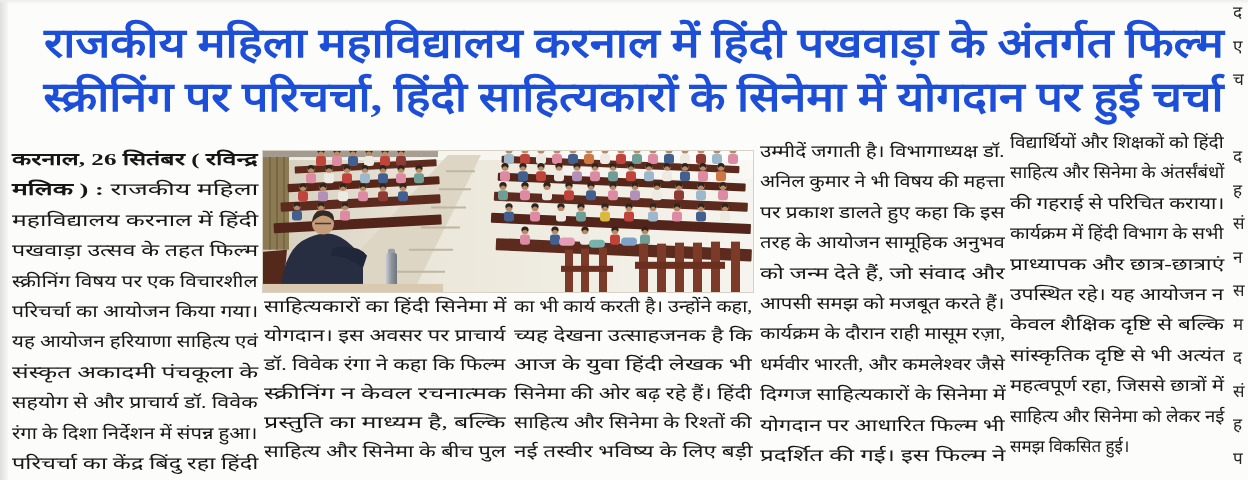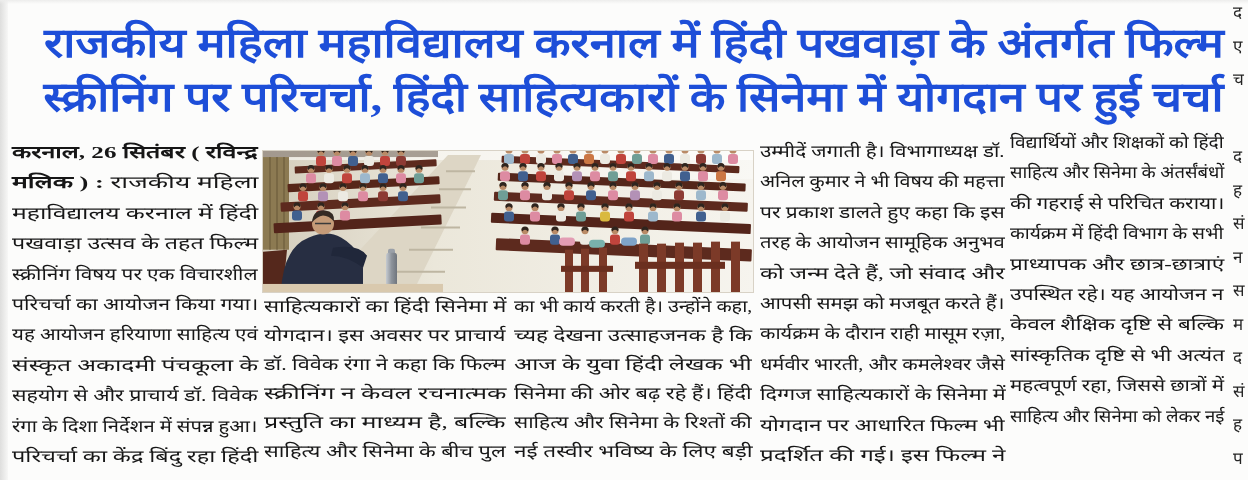--- a/index.html
+++ b/index.html
@@ -18,21 +18,21 @@
   .headline{position:absolute;left:40px;top:12px;width:1180px;margin:4px;
     font-size:41px;line-height:54px;font-weight:700;color:#1d4ed8;}
   .hline{display:block;width:max-content;margin:0 auto;white-space:nowrap;
     transform-origin:50% 50%;}
 
   
   .col{position:absolute;font-size:17px;color:#161616;}
   .tline{display:block;width:max-content;white-space:nowrap;
     height:30.4px;line-height:30.4px;transform-origin:0 50%;}
   .col2 .tline,.col3 .tline{height:29px;line-height:29px;}
-  .col1{left:12px;top:138px;width:246px;}
+  .col1{left:12px;top:145px;width:246px;}
   .col2{left:264px;top:292px;width:242px;}
   .col3{left:514px;top:292px;width:238px;}
   .col4{left:760px;top:137px;width:245px;}
   .col5{left:1010px;top:128px;width:214px;}
   .bold{font-weight:700;}
 
   
   .photo{position:absolute;left:262px;top:150px;width:492px;height:143px;margin:0;
     background:#efece4;border:1px solid #d8d2c6;box-sizing:border-box;overflow:hidden;}
   .photo svg{display:block;width:100%;height:100%;}
@@ -263,20 +263,21 @@
       <span class="tline fitline" style="transform: scaleX(1.12632);">विद्यार्थियों और शिक्षकों को हिंदी</span>
       <span class="tline fitline" style="transform: scaleX(1.08629);">साहित्य और सिनेमा के अंतर्संबंधों</span>
       <span class="tline fitline" style="transform: scaleX(1.22286);">की गहराई से परिचित कराया।</span>
       <span class="tline fitline" style="transform: scaleX(1.12632);">कार्यक्रम में हिंदी विभाग के सभी</span>
       <span class="tline fitline" style="transform: scaleX(1.32919);">प्राध्यापक और छात्र-छात्राएं</span>
       <span class="tline fitline" style="transform: scaleX(1.24419);">उपस्थित रहे। यह आयोजन न</span>
       <span class="tline fitline" style="transform: scaleX(1.32099);">केवल शैक्षिक दृष्टि से बल्कि</span>
       <span class="tline fitline" style="transform: scaleX(1.27381);">सांस्कृतिक दृष्टि से भी अत्यंत</span>
       <span class="tline fitline" style="transform: scaleX(1.20904);">महत्वपूर्ण रहा, जिससे छात्रों में</span>
       <span class="tline fitline" style="transform: scaleX(1.09184);">साहित्य और सिनेमा को लेकर नई</span>
+      <span class="tline fitline" style="transform: scaleX(1);">समझ विकसित हुई।</span>
     </div>
 
   <div class="edge-strip edge-top">
       <span class="edge-glyph">द</span>
       <span class="edge-glyph">ए</span>
       <span class="edge-glyph">च</span>
     </div>
   <div class="edge-strip edge-main">
       <span class="edge-glyph">द</span>
       <span class="edge-glyph">ह</span>

